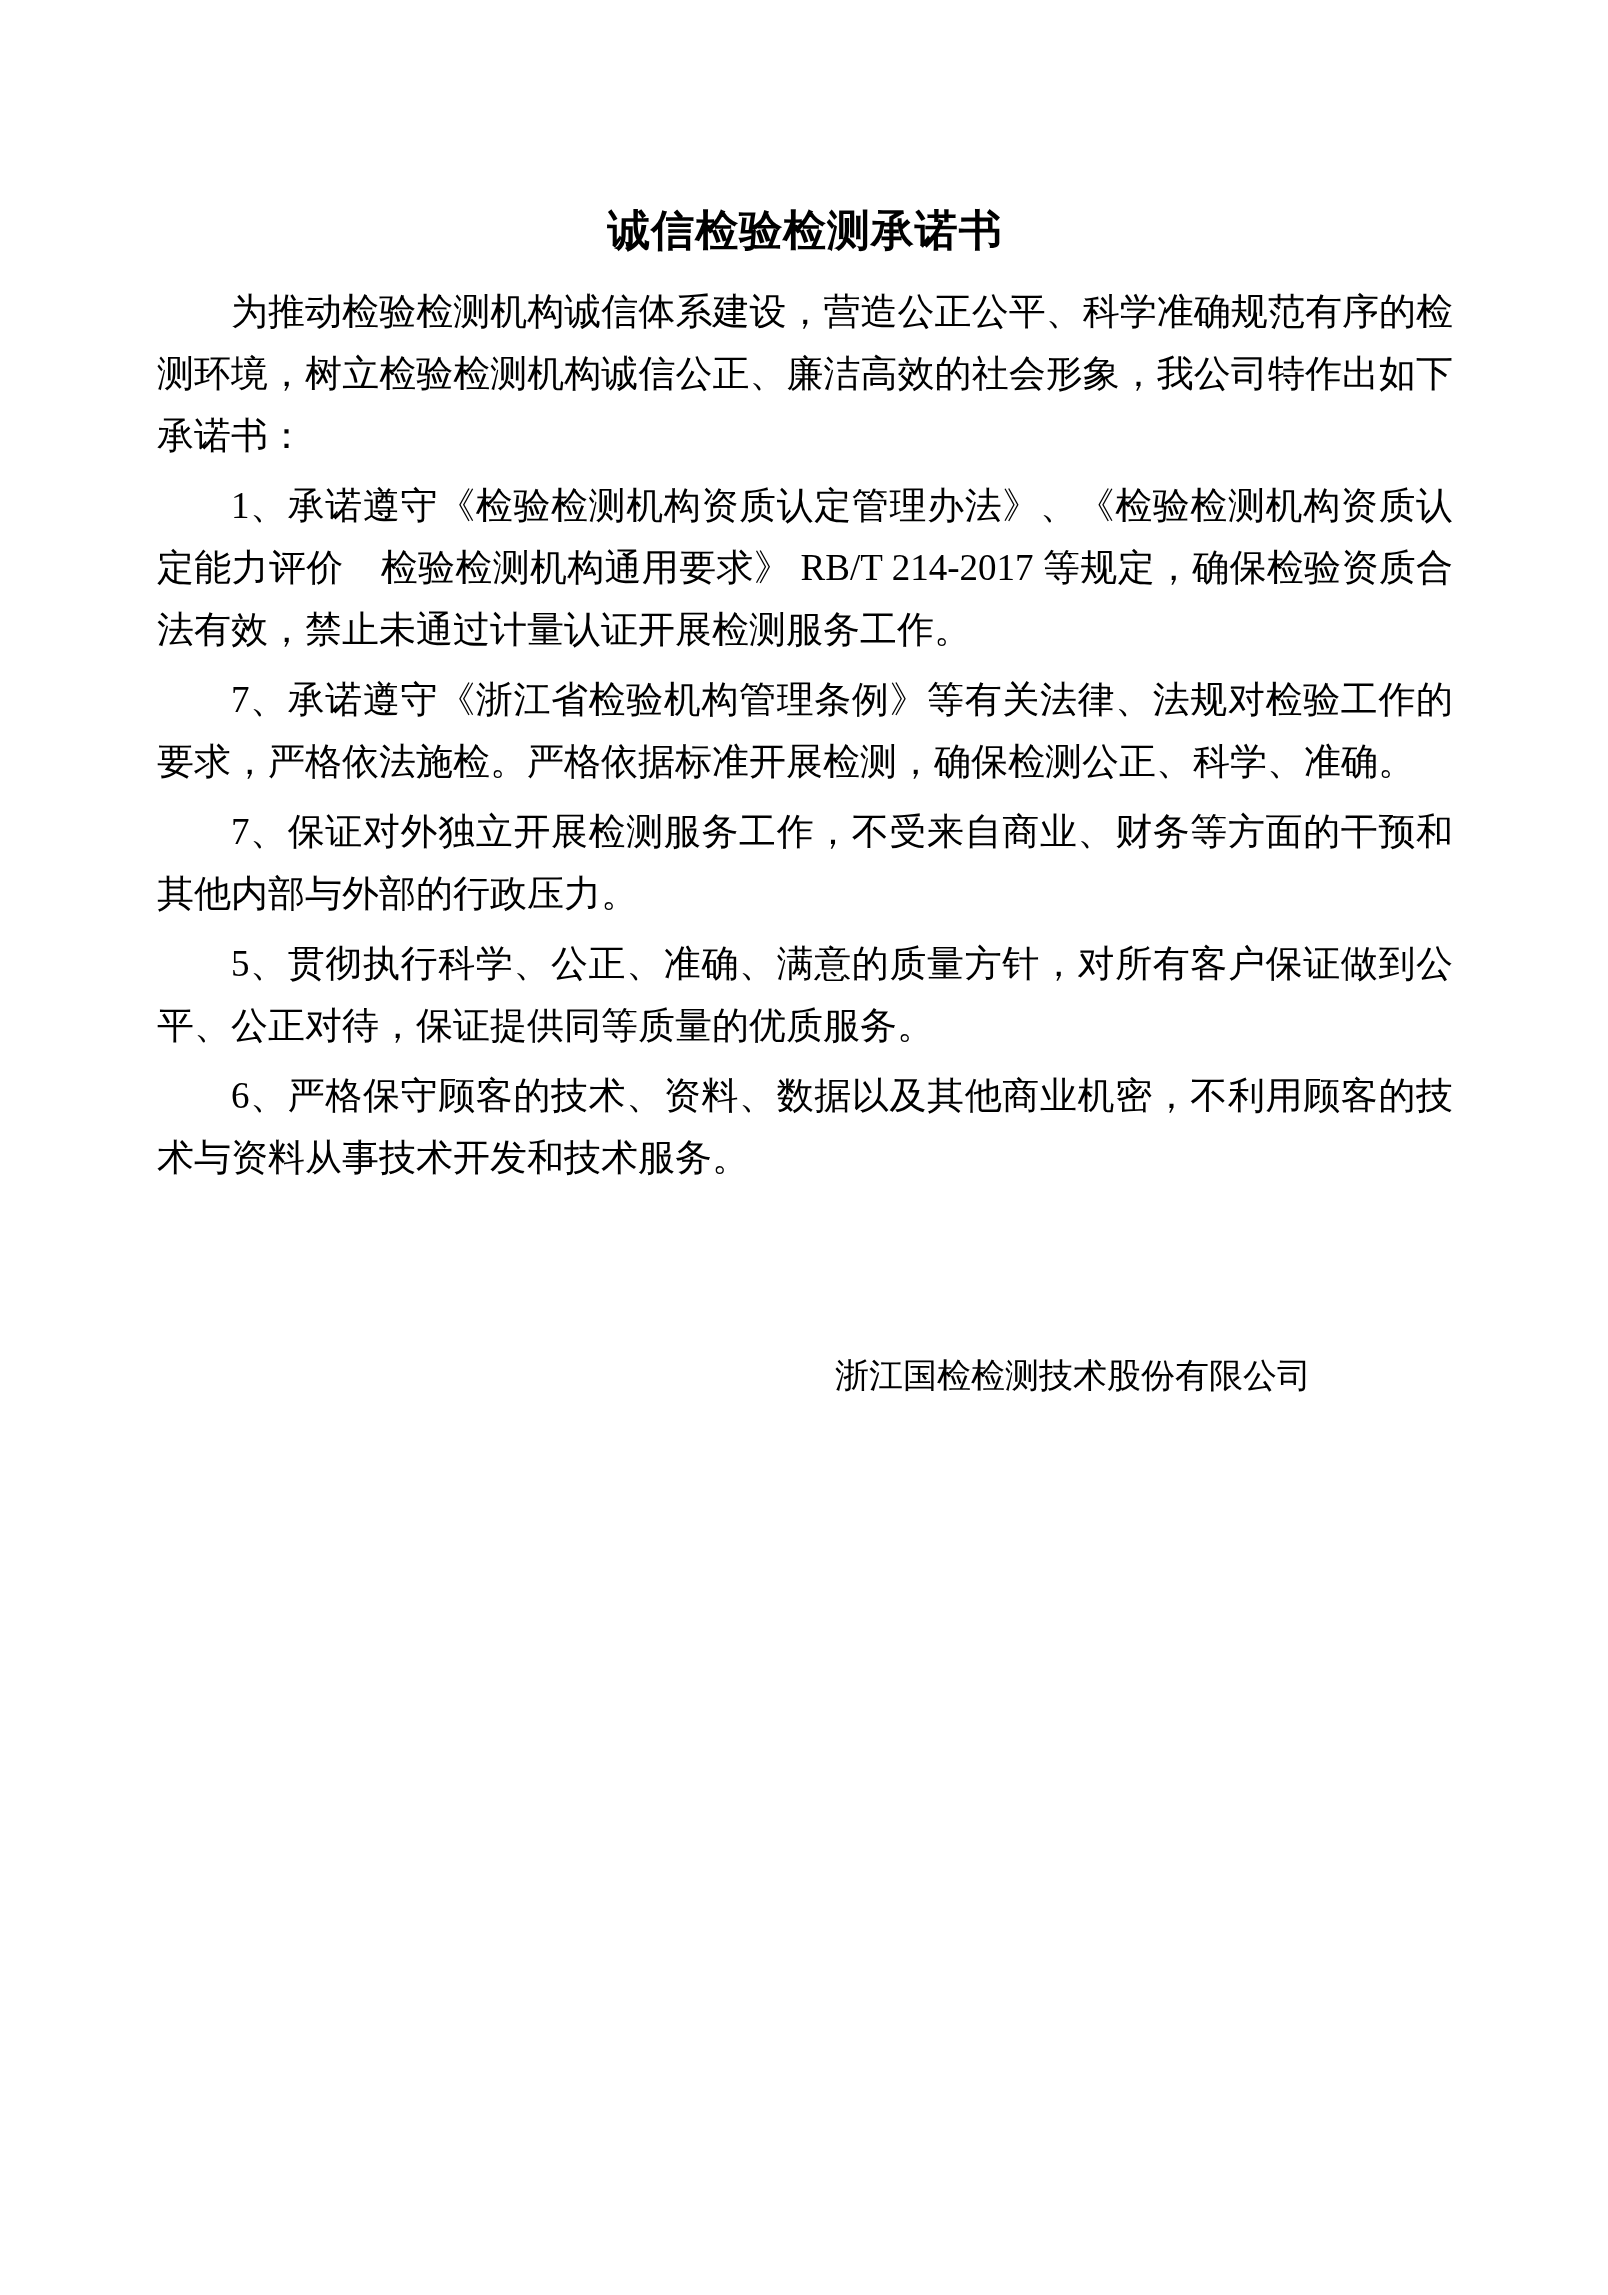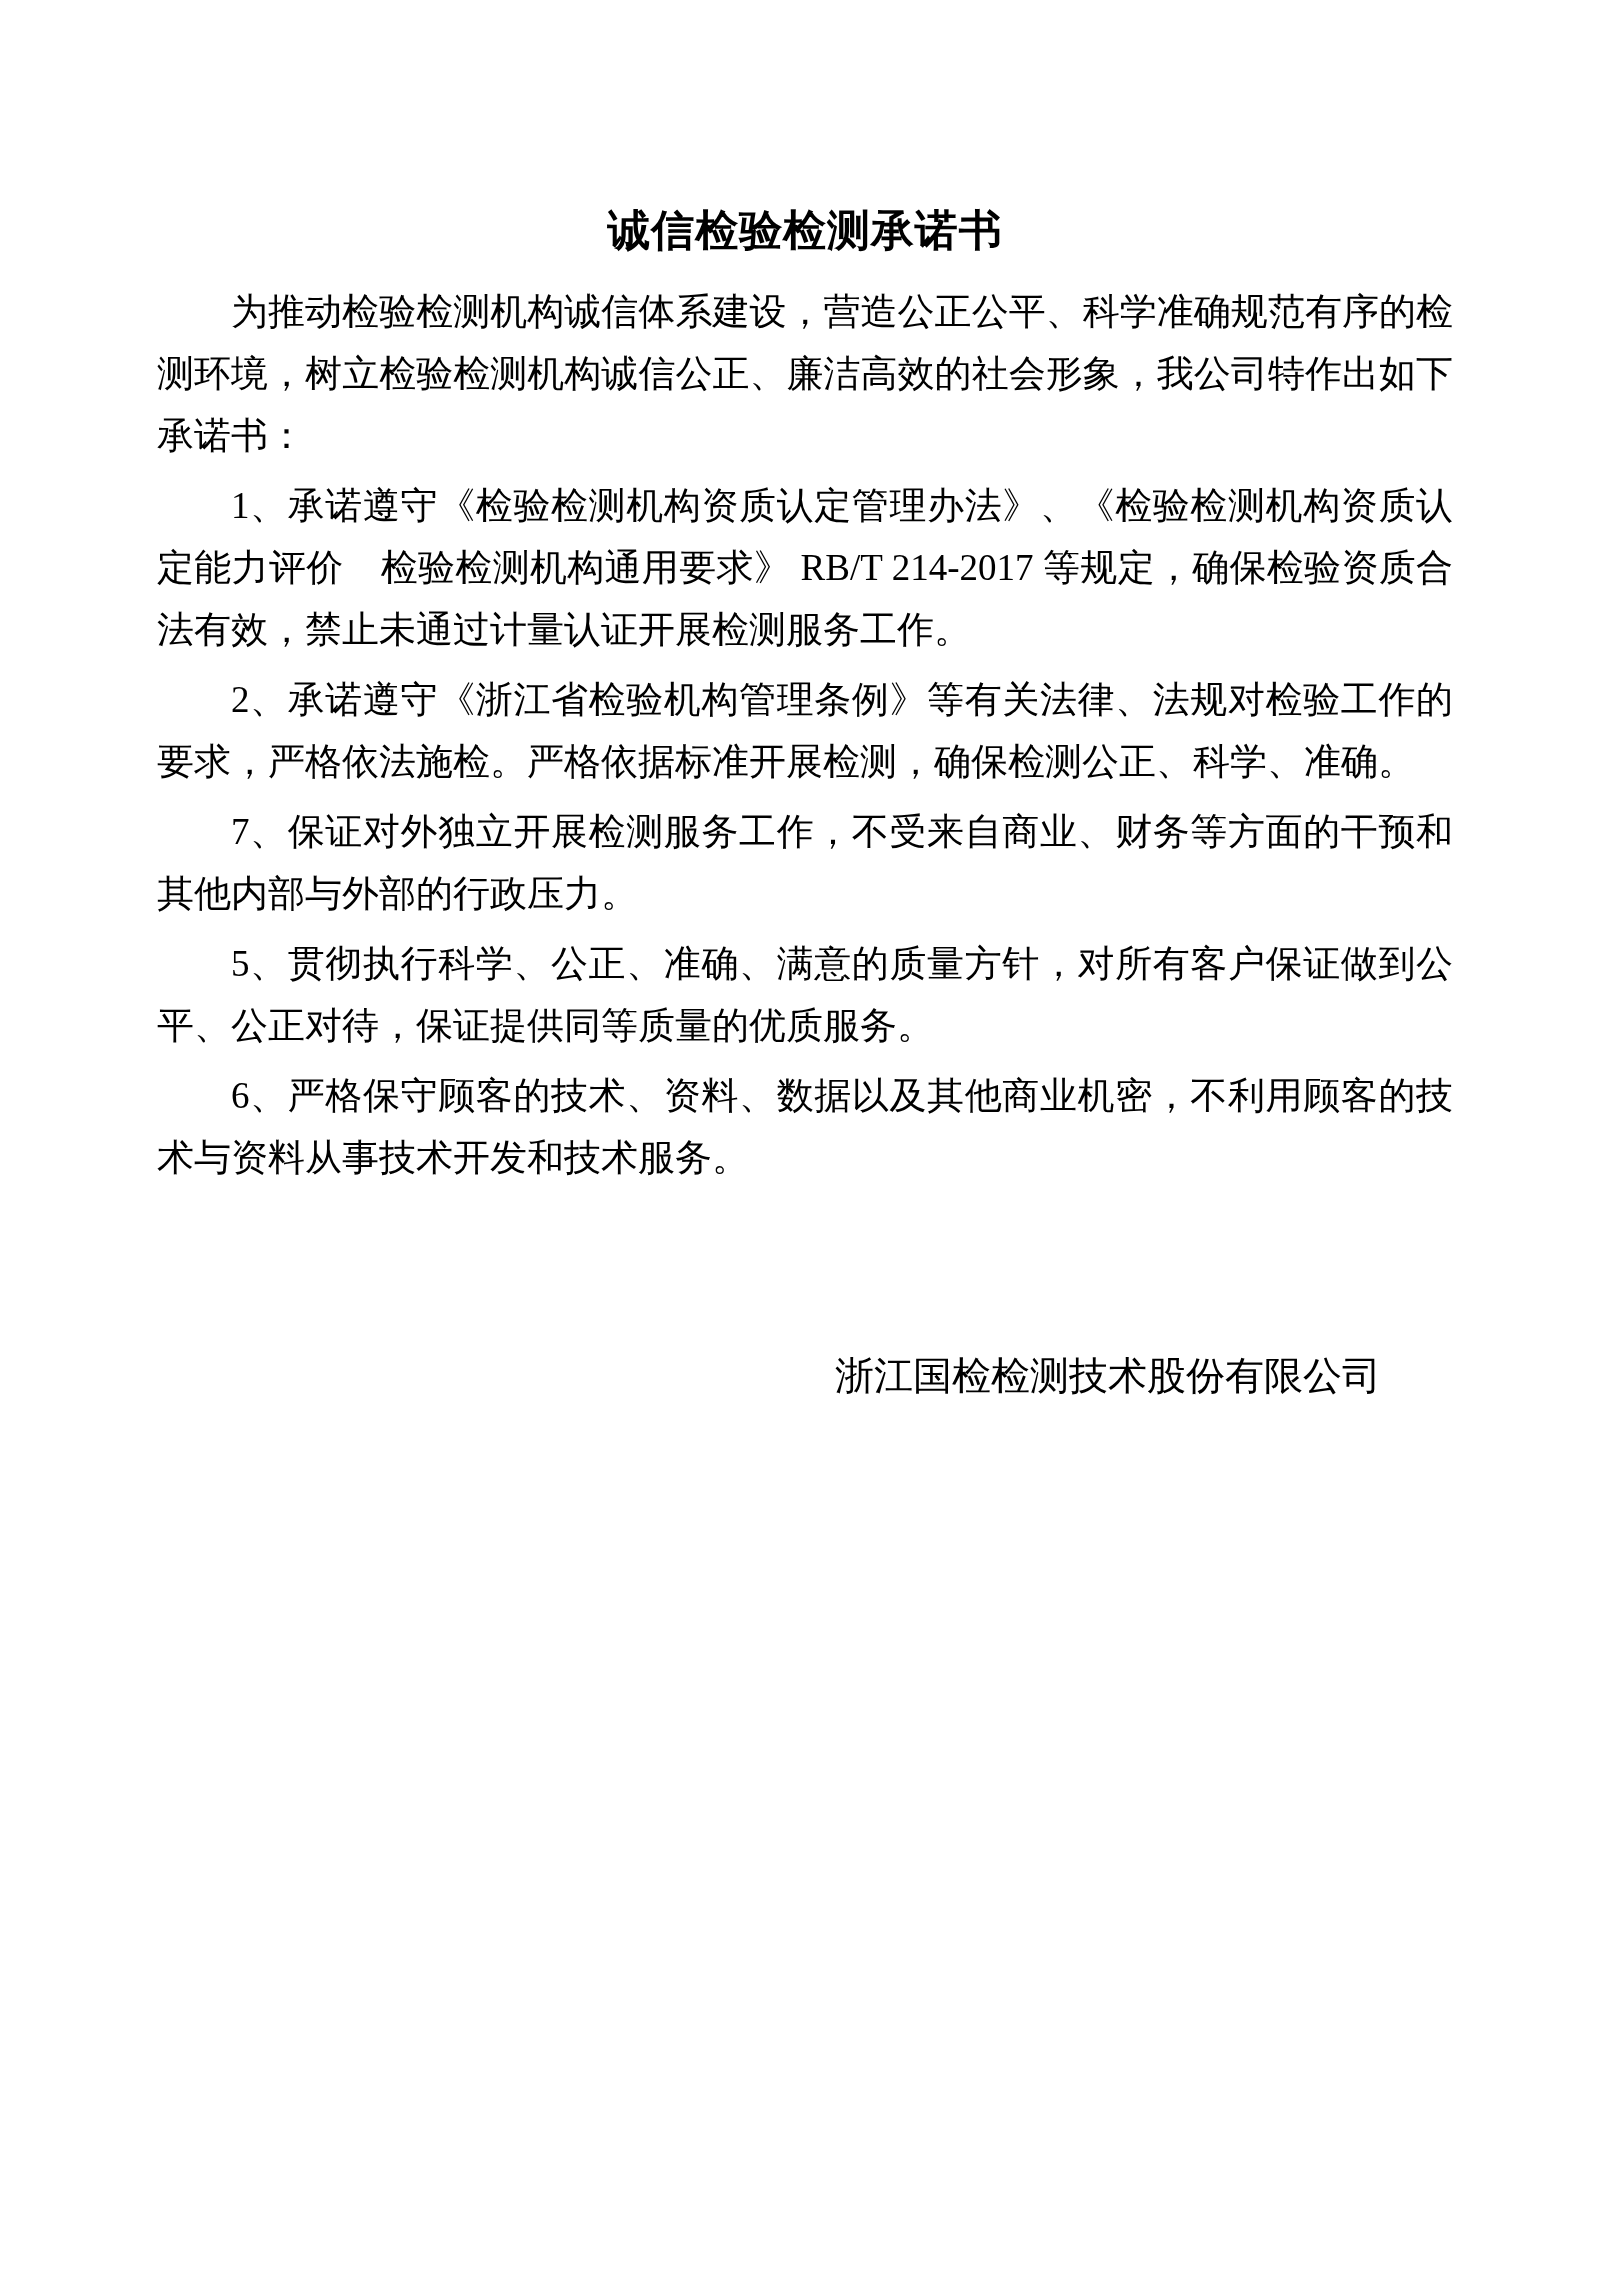--- a/index.html
+++ b/index.html
@@ -30,36 +30,36 @@
     margin: 8px;
     font-size: 37px;
     line-height: 62px;
     text-align: justify;
     text-justify: inter-ideograph;
     text-indent: 2em;
     word-break: break-all;
   }
   .doc-signature {
     margin: 164px 0 0 686px;
-    font-size: 39px;
+    font-size: 34px;
     line-height: 46px;
     white-space: nowrap;
   }
 </style>
 </head>
 <body>
 
 <div class="page">
   <h1 class="doc-title">诚信检验检测承诺书</h1>
 
   <p class="doc-paragraph">为推动检验检测机构诚信体系建设，营造公正公平、科学准确规范有序的检测环境，树立检验检测机构诚信公正、廉洁高效的社会形象，我公司特作出如下承诺书：</p>
 
   <p class="doc-paragraph">1、承诺遵守《检验检测机构资质认定管理办法》、《检验检测机构资质认定能力评价　检验检测机构通用要求》 RB/T 214-2017 等规定，确保检验资质合法有效，禁止未通过计量认证开展检测服务工作。</p>
 
-  <p class="doc-paragraph">2、承诺遵守《浙江省检验机构管理条例》等有关法律、法规对检验工作的要求，严格依法施检。严格依据标准开展检测，确保检测公正、科学、准确。</p>
+  <p class="doc-paragraph">7、承诺遵守《浙江省检验机构管理条例》等有关法律、法规对检验工作的要求，严格依法施检。严格依据标准开展检测，确保检测公正、科学、准确。</p>
 
   <p class="doc-paragraph">7、保证对外独立开展检测服务工作，不受来自商业、财务等方面的干预和其他内部与外部的行政压力。</p>
 
 
   <p class="doc-paragraph">5、贯彻执行科学、公正、准确、满意的质量方针，对所有客户保证做到公平、公正对待，保证提供同等质量的优质服务。</p>
 
   <p class="doc-paragraph">6、严格保守顾客的技术、资料、数据以及其他商业机密，不利用顾客的技术与资料从事技术开发和技术服务。</p>
 
 
   <div class="doc-signature">浙江国检检测技术股份有限公司</div>

